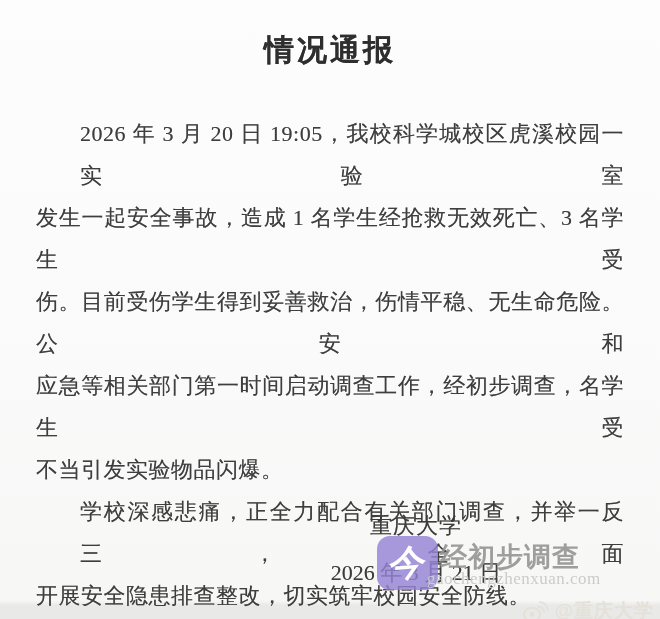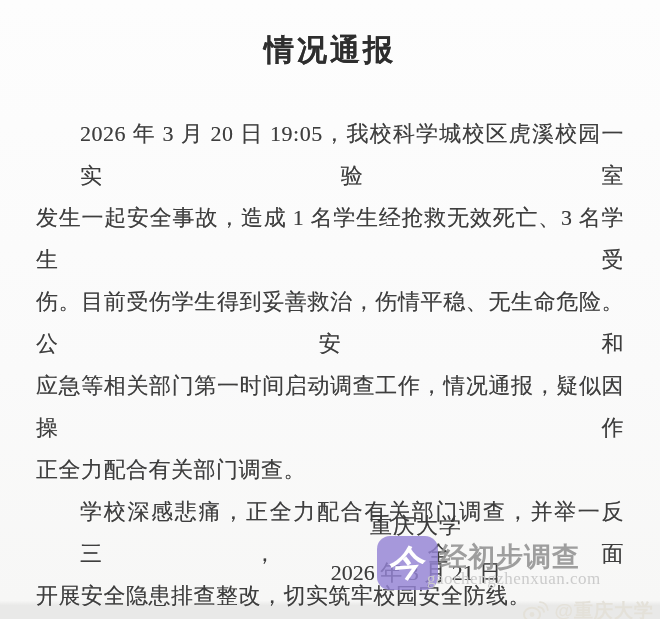--- a/index.html
+++ b/index.html
@@ -107,22 +107,22 @@
 <body>
 
 <div class="page">
 
   <div class="title">情况通报</div>
 
   <div class="body">
     <div class="line jst indent">2026 年 3 月 20 日 19:05，我校科学城校区虎溪校园一实验室</div>
     <div class="line jst">发生一起安全事故，造成 1 名学生经抢救无效死亡、3 名学生受</div>
     <div class="line jst">伤。目前受伤学生得到妥善救治，伤情平稳、无生命危险。公安和</div>
-    <div class="line jst">应急等相关部门第一时间启动调查工作，情况通报，疑似因操作</div>
-    <div class="line">正全力配合有关部门调查。</div>
+    <div class="line jst">应急等相关部门第一时间启动调查工作，经初步调查，名学生受</div>
+    <div class="line">不当引发实验物品闪爆。</div>
     <div class="line jst indent">学校深感悲痛，正全力配合有关部门调查，并举一反三，全面</div>
     <div class="line">开展安全隐患排查整改，切实筑牢校园安全防线。</div>
     <div class="line jst indent">我们对不幸去世的学生表示深切哀悼，将继续全力以赴做好</div>
 
   </div>
 
   <div class="sigblock">
     <div class="signature">重庆大学</div>
     <div class="date">2026 年 3 月 21 日</div>
   </div>

